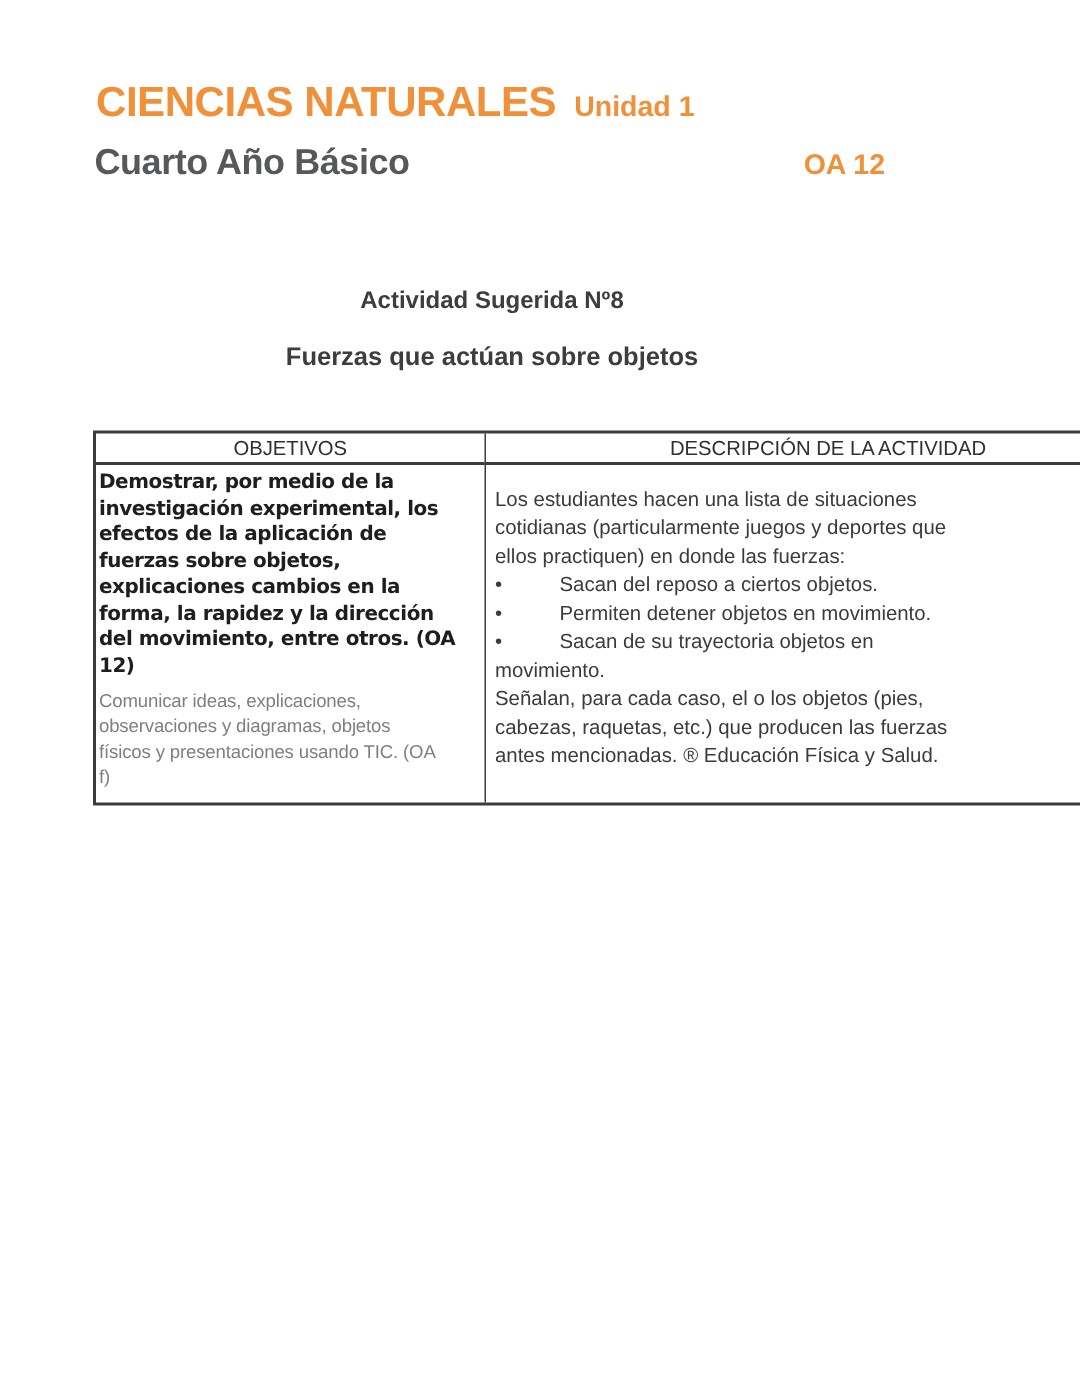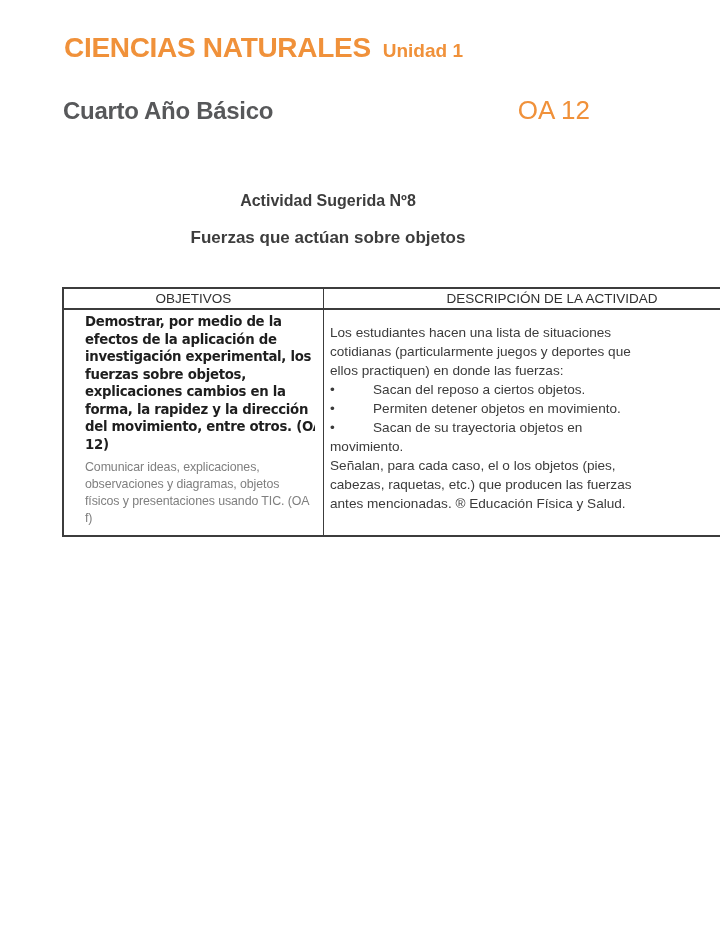--- a/index.html
+++ b/index.html
@@ -9,21 +9,21 @@
     height: 932px;
     background: #ffffff;
     overflow: hidden;
     font-family: "Liberation Sans", sans-serif;
   }
 
   
   .doc-title {
     position: absolute;
     left: 64px;
-    top: 32px;
+    top: 52px;
     white-space: nowrap;
     color: var(--accent_orange, #F0913A);
     font-weight: bold;
     font-size: 28px;
     letter-spacing: -0.3px;
   }
   .doc-title .unit {
     font-size: 19px;
     margin-left: 12px;
     letter-spacing: 0;
@@ -37,22 +37,22 @@
     justify-content: space-between;
     align-items: baseline;
   }
   .grade {
     font-weight: bold;
     font-size: 24px;
     color: var(--heading_gray, #57585A);
     letter-spacing: -0.3px;
   }
   .oa {
-    font-weight: normal;
-    font-size: 26px;
+    font-weight: bold;
+    font-size: 19px;
     color: var(--accent_orange, #F0913A);
   }
   .act-title, .act-sub {
     position: absolute;
     left: 0;
     width: 656px;
     text-align: center;
     font-weight: bold;
     color: var(--title_dark, #3D3D3D);
   }
@@ -77,21 +77,21 @@
     display: flex;
     align-items: center;
     justify-content: center;
     font-size: 13.5px;
     color: #303030;
     border-bottom: 2px solid var(--line, #3C3C3C);
     overflow: hidden;
   }
   .th.col-right, .td.col-right { border-left: 1.5px solid var(--line, #3C3C3C); }
   .td { overflow: hidden; }
-  .td.col-left  { padding: 3px 8px 0 21px; }
+  .td.col-left  { padding: 3px 8px 0 2px; }
   .td.col-right { padding: 13px 3px 0 6px; }
 
   .ln { white-space: pre; overflow: hidden; }
   .td.col-left .main-block .ln {
     font-family: "DejaVu Sans", sans-serif;
     font-weight: bold;
     font-size: 13.3px;
     line-height: 17.5px;
     letter-spacing: -0.3px;
     color: var(--text_black, #1E1E1E);
@@ -127,22 +127,22 @@
   <div class="act-title">Actividad Sugerida Nº8</div>
   <div class="act-sub">Fuerzas que actúan sobre objetos</div>
 
   <div class="doc-table">
     <div class="th col-left">OBJETIVOS</div>
     <div class="th col-right">DESCRIPCIÓN DE LA ACTIVIDAD</div>
 
     <div class="td col-left">
       <div class="main-block" id="objetivos-main">
           <div class="ln"><span>Demostrar, por medio de la</span></div>
+          <div class="ln"><span>investigación experimental, los</span></div>
           <div class="ln"><span>efectos de la aplicación de</span></div>
-          <div class="ln"><span>investigación experimental, los</span></div>
           <div class="ln"><span>fuerzas sobre objetos,</span></div>
           <div class="ln"><span>explicaciones cambios en la</span></div>
           <div class="ln"><span>forma, la rapidez y la dirección</span></div>
           <div class="ln"><span>del movimiento, entre otros. (OA</span></div>
           <div class="ln"><span>12)</span></div>
         </div>
       <div class="gray-block" id="objetivos-secondary">
           <div class="ln"><span>Comunicar ideas, explicaciones,</span></div>
           <div class="ln"><span>observaciones y diagramas, objetos</span></div>
           <div class="ln"><span>físicos y presentaciones usando TIC. (OA</span></div>

